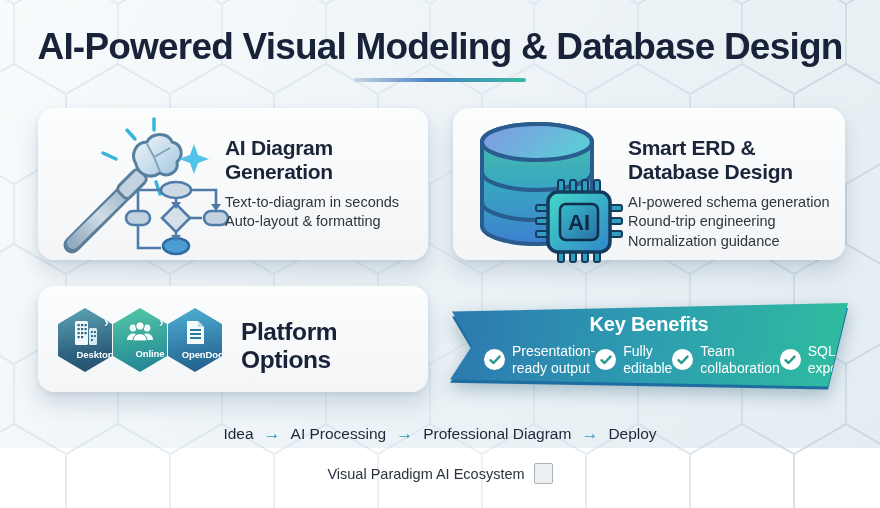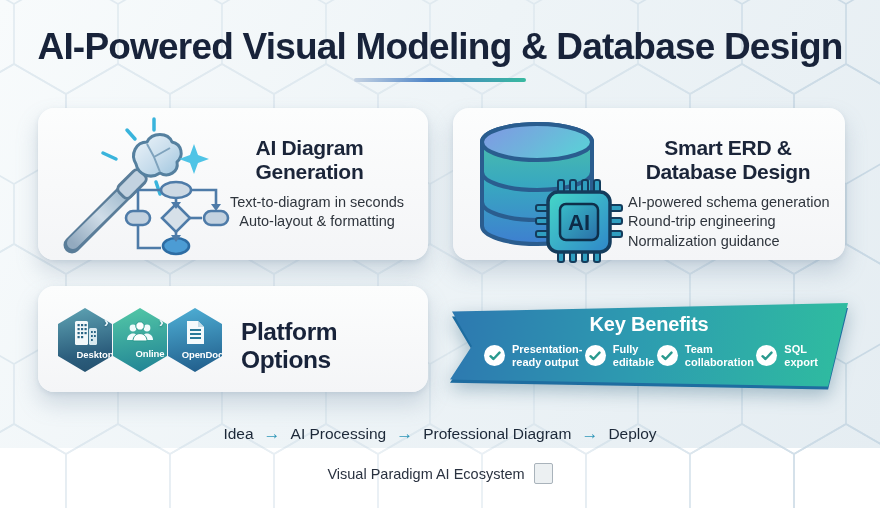--- a/index.html
+++ b/index.html
@@ -20,23 +20,23 @@
     background:linear-gradient(180deg,#fcfdfd 0%,#f4f5f7 100%);
     box-shadow:0 12px 22px rgba(110,135,160,.28),0 2px 5px rgba(120,145,165,.18);}
   #card-diagram{left:38px;top:108px;width:390px;height:152px;}
   #card-erd{left:453px;top:108px;width:392px;height:152px;}
   #card-platform{left:38px;top:286px;width:390px;height:106px;}
 
   .card-heading{font-weight:bold;color:#1b2539;font-size:21px;line-height:1.12;
     letter-spacing:-0.3px;}
   .card-lines{margin-top:10px;font-size:14.5px;line-height:1.34;color:#2f353d;}
   .card-lines div{white-space:nowrap;}
-  #card-diagram .text-block{position:absolute;left:179px;top:28px;width:200px;text-align:center;}
+  #card-diagram .text-block{position:absolute;left:187px;top:28px;width:200px;}
   #card-erd .text-block{position:absolute;left:175px;top:28px;width:205px;}
-  #card-erd .card-heading{width:200px;text-align:center;}
+  #card-erd .card-heading{width:200px;}
   #card-diagram .card-heading{width:185px;}
 
   .icon-wrap{position:absolute;left:4px;top:4px;}
 
   
   .hex-row{position:absolute;left:20px;top:22px;display:flex;}
   .hex{width:54px;height:64px;margin-right:1px;position:relative;
     clip-path:polygon(50% 0,100% 25%,100% 75%,50% 100%,0 75%,0 25%);
     display:flex;flex-direction:column;align-items:center;}
   .hex-desktop{background:linear-gradient(170deg,#5fa4b4 0%,#2c5e7d 70%,#24506e 100%);}
@@ -59,21 +59,21 @@
     clip-path:polygon(0.5% 10%,100% 0,95% 97%,0 89%,5.5% 50%);}
   .banner{position:absolute;left:0;top:0;width:398px;height:86px;
     background:linear-gradient(96deg,#2d78b0 0%,#2d9cb0 48%,#2fbd9f 100%);
     clip-path:polygon(0.5% 10%,100% 0,95% 97%,0 89%,5.5% 50%);}
   .banner-heading{margin-top:10px;text-align:center;color:#ffffff;font-size:20px;
     font-weight:bold;letter-spacing:-0.2px;}
   .benefit-row{display:flex;justify-content:space-between;padding:7px 30px 0 34px;}
   .benefit{display:flex;align-items:center;gap:7px;}
   .check-circle{width:21px;height:21px;border-radius:50%;background:#ffffff;
     flex:0 0 auto;display:flex;align-items:center;justify-content:center;}
-  .benefit-text{color:#ffffff;font-size:11px;line-height:1.18;font-weight:bold;}
+  .benefit-text{color:#ffffff;font-size:14px;line-height:1.18;font-weight:normal;}
 
   
   .flow{position:absolute;top:424px;left:0;width:880px;display:flex;gap:10px;
     justify-content:center;align-items:center;font-size:15.5px;color:#1c2838;z-index:2;}
   .flow-arrow{color:#2e96b8;font-size:17px;}
   .footer{position:absolute;top:463px;left:0;width:880px;display:flex;gap:9px;
     justify-content:center;align-items:center;font-size:14.5px;color:#2a3240;z-index:2;}
   .tofu-box{display:inline-block;width:17px;height:19px;border:1.5px solid #a9b3bb;
     border-radius:2px;background:rgba(228,233,237,.7);}
 </style>

